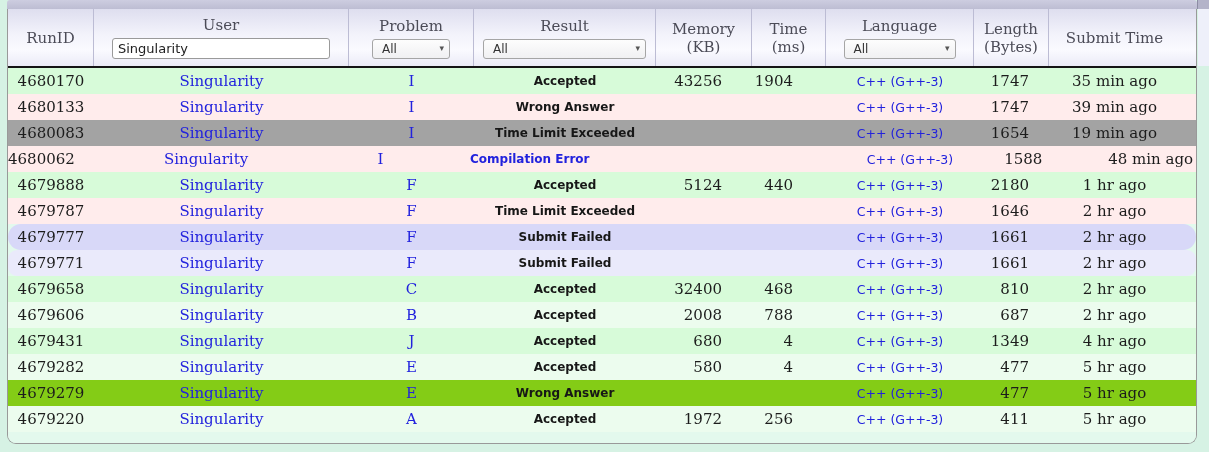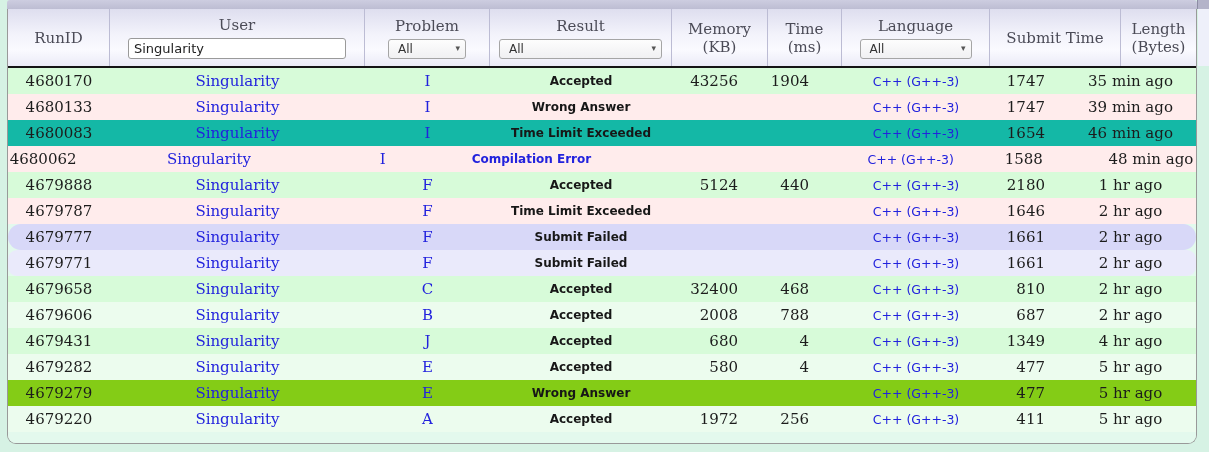--- a/index.html
+++ b/index.html
@@ -54,21 +54,21 @@
     border:1px solid #a5a5a5;border-radius:3px;
     background:linear-gradient(180deg,#fdfdfd,#f0f0f2);
     font-family:"DejaVu Sans",sans-serif;font-size:12px;color:#333;
     display:flex;align-items:center;padding-left:9px;cursor:default;
   }
   .select-box .arrow{
     position:absolute;right:5px;top:50%;transform:translateY(-58%);
     font-size:9px;color:#555;
   }
   
-  .c-runid{width:102px;}
+  .c-runid{width:86px;}
   .c-user{width:255px;}
   .c-problem{width:125px;}
   .c-result{width:182px;}
   .c-memory{width:96px;}
   .c-time{width:74px;}
   .c-language{width:148px;}
   .c-length{width:75px;}
   .c-submit{width:131px;}
   
   .rows{}
@@ -132,27 +132,27 @@
       <span class="lbl">(ms)</span>
     </div>
     <div class="hcell c-language">
       <span class="lbl">Language</span>
       <div class="ctrl-gap"></div>
       <div class="select-box" style="width:112px;">
         <span>All</span>
         <span class="arrow">▾</span>
       </div>
     </div>
-    <div class="hcell c-submit">
-      <span class="lbl">Submit Time</span>
-    </div>
     <div class="hcell c-length">
       <span class="lbl">Length</span>
       <span class="lbl">(Bytes)</span>
     </div>
+    <div class="hcell c-submit">
+      <span class="lbl">Submit Time</span>
+    </div>
   </div>
 
   <div class="rows" id="rows">
       <div class="row" style="background: rgb(215, 251, 217);">
         <div class="cell c-runid center">4680170</div>
         <div class="cell c-user center link">Singularity</div>
         <div class="cell c-problem center link">I</div>
         <div class="cell c-result center result">Accepted</div>
         <div class="cell c-memory right">43256</div>
         <div class="cell c-time right">1904</div>
@@ -164,30 +164,30 @@
         <div class="cell c-runid center">4680133</div>
         <div class="cell c-user center link">Singularity</div>
         <div class="cell c-problem center link">I</div>
         <div class="cell c-result center result">Wrong Answer</div>
         <div class="cell c-memory right"></div>
         <div class="cell c-time right"></div>
         <div class="cell c-language center lang">C++ (G++-3)</div>
         <div class="cell c-length right">1747</div>
         <div class="cell c-submit center">39 min ago</div>
       </div>
-      <div class="row" style="background: #14b8a6;">
+      <div class="row" style="background: #a3a3a3;">
         <div class="cell c-runid center">4680083</div>
         <div class="cell c-user center link">Singularity</div>
         <div class="cell c-problem center link">I</div>
         <div class="cell c-result center result">Time Limit Exceeded</div>
         <div class="cell c-memory right"></div>
         <div class="cell c-time right"></div>
         <div class="cell c-language center lang">C++ (G++-3)</div>
         <div class="cell c-length right">1654</div>
-        <div class="cell c-submit center">46 min ago</div>
+        <div class="cell c-submit center">19 min ago</div>
       </div>
       <div class="row" style="background: rgb(255, 236, 236); gap: 43px;">
         <div class="cell c-runid center">4680062</div>
         <div class="cell c-user center link">Singularity</div>
         <div class="cell c-problem center link">I</div>
         <div class="cell c-result center result link">Compilation Error</div>
         <div class="cell c-memory right"></div>
         <div class="cell c-time right"></div>
         <div class="cell c-language center lang">C++ (G++-3)</div>
         <div class="cell c-length right">1588</div>

